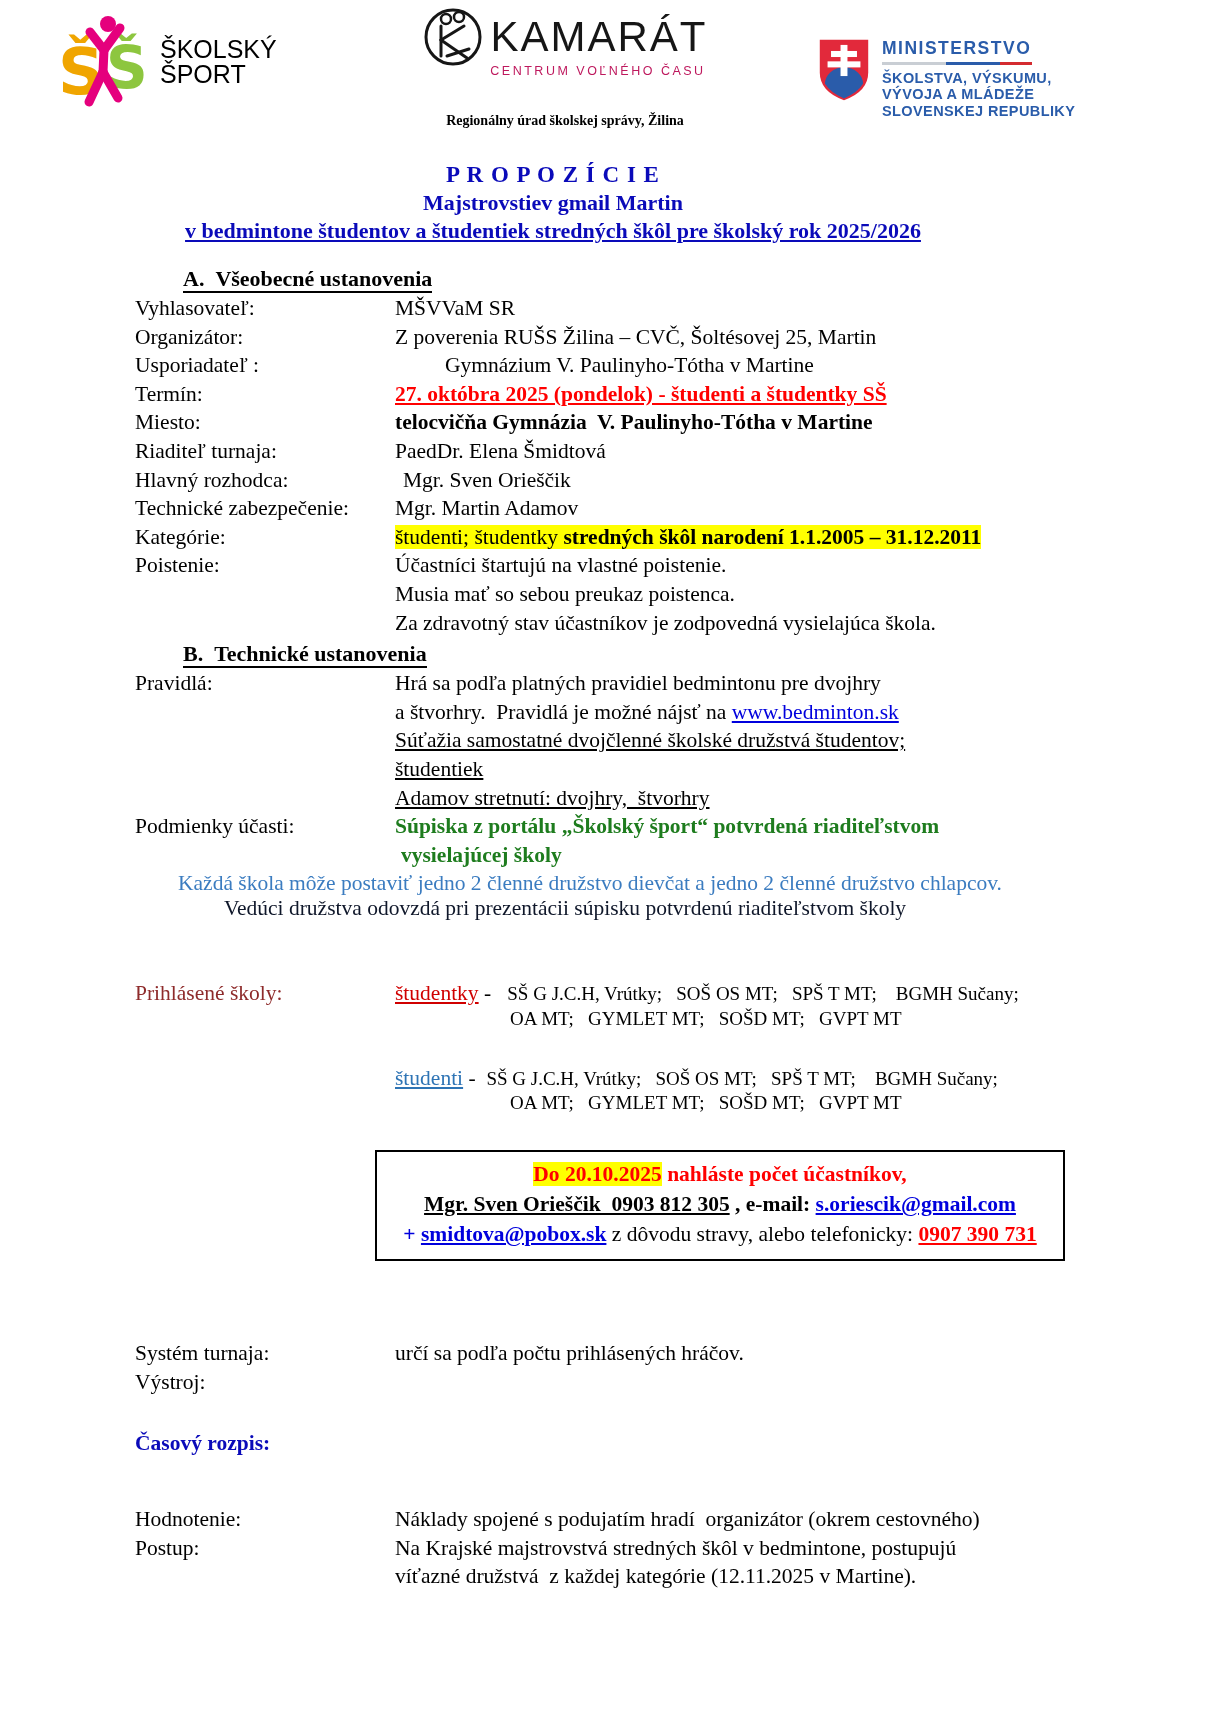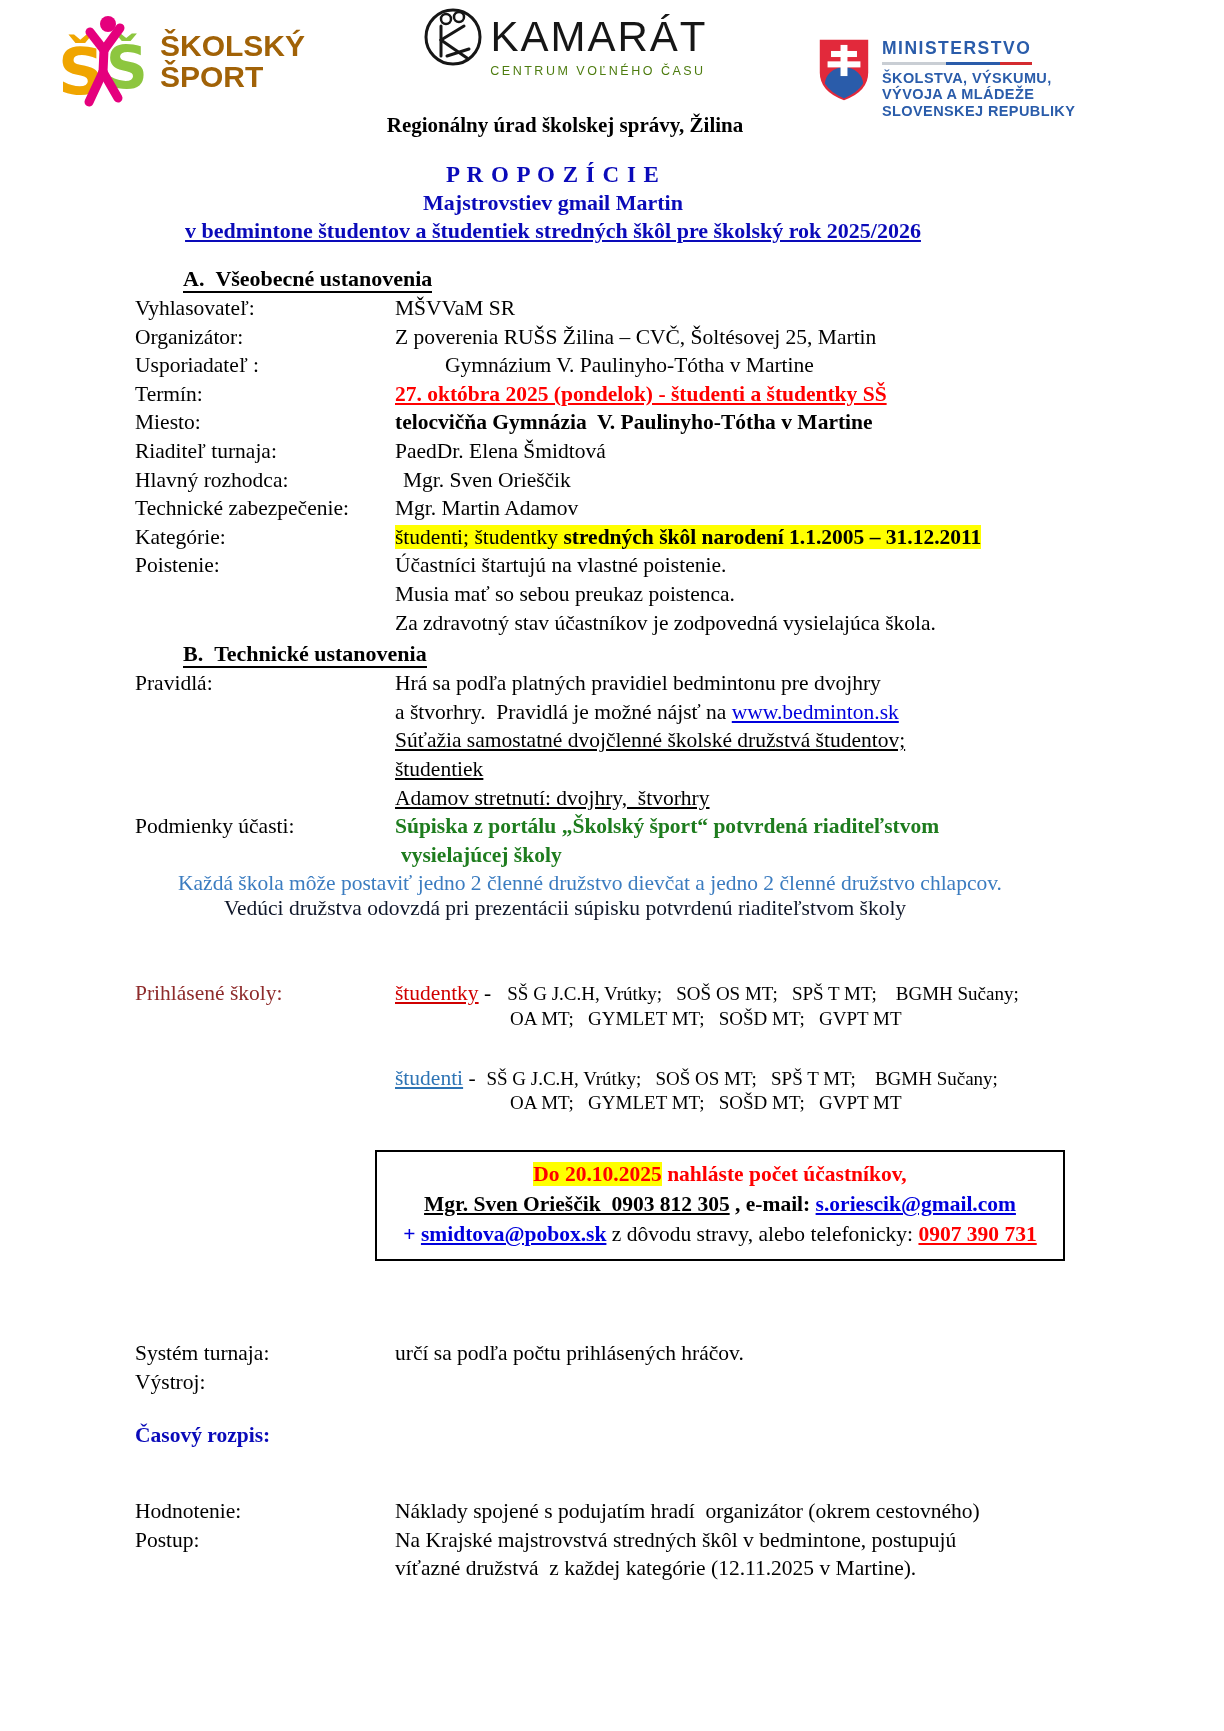--- a/index.html
+++ b/index.html
@@ -9,26 +9,26 @@
     margin:0 auto;background:#ffffff;
     font-family:"Liberation Serif", serif;
     font-size:21.5px;color:#000;
     overflow:hidden;
   }
   [data-bind]{white-space:pre-wrap;}
 
   
   .header{position:relative;height:150px;}
   .sks-logo{position:absolute;left:58px;top:10px;display:flex;align-items:center;gap:10px;}
-  .sks-text{font-family:"Liberation Sans", sans-serif;font-weight:bold;font-size:30px;line-height:1.02;color:#a16207;letter-spacing:0px;}
+  .sks-text{font-family:"Liberation Sans", sans-serif;font-weight:normal;font-size:25px;line-height:1.02;color:#000000;letter-spacing:0px;}
   .kamarat{position:absolute;left:400px;top:6px;width:330px;text-align:center;}
   .kamarat-row{display:flex;align-items:center;justify-content:center;gap:6px;}
   .kamarat-name{font-family:"Liberation Sans", sans-serif;font-size:42px;font-weight:400;letter-spacing:2px;color:#161616;line-height:1;}
-  .kamarat-sub{font-family:"Liberation Sans", sans-serif;font-size:12.5px;letter-spacing:2.5px;color:#4d7c0f;margin-top:-4px;text-align:center;margin-left:66px;}
-  .regional{position:absolute;left:330px;top:113px;width:470px;text-align:center;font-weight:bold;font-size:21px;}
+  .kamarat-sub{font-family:"Liberation Sans", sans-serif;font-size:12.5px;letter-spacing:2.5px;color:#be185d;margin-top:-4px;text-align:center;margin-left:66px;}
+  .regional{position:absolute;left:330px;top:113px;width:470px;text-align:center;font-weight:bold;font-size:14px;}
   .ministry{position:absolute;left:818px;top:38px;display:flex;gap:12px;align-items:flex-start;}
   .min-text{font-family:"Liberation Sans", sans-serif;color:#2a5caa;}
   .min-title{font-size:17.5px;font-weight:bold;letter-spacing:1.5px;}
   .min-bar{height:2.5px;width:150px;margin:3px 0 5px 0;display:flex;}
   .min-bar .seg1{background:#c9ced4;flex:1.2;}
   .min-bar .seg2{background:#2a5caa;flex:1;}
   .min-bar .seg3{background:#d42b30;flex:0.6;}
   .min-lines{font-size:14.5px;font-weight:bold;line-height:1.14;letter-spacing:0.4px;}
 
   
@@ -261,21 +261,21 @@
   </div>
 
   <div class="row" style="margin-top:78px;">
     <div class="lab" data-bind="system_row.label">Systém turnaja:</div>
     <div class="val" data-bind="system_row.value">určí sa podľa počtu prihlásených hráčov.</div>
   </div>
   <div class="row">
     <div class="lab" data-bind="vystroj_row.label">Výstroj:</div>
   </div>
 
-  <div class="row sched" style="margin-top:24px;">
+  <div class="row sched" style="margin-top:32px;">
     <div class="lab sched" data-bind="schedule.label">Časový rozpis:</div>
   </div>
 
   <div class="row" style="margin-top:48px;">
     <div class="lab" data-bind="hodnotenie_row.label">Hodnotenie:</div>
     <div class="val" data-bind="hodnotenie_row.value">Náklady spojené s podujatím hradí  organizátor (okrem cestovného)</div>
   </div>
   <div class="row">
     <div class="lab" data-bind="postup_row.label">Postup:</div>
     <div class="val">

